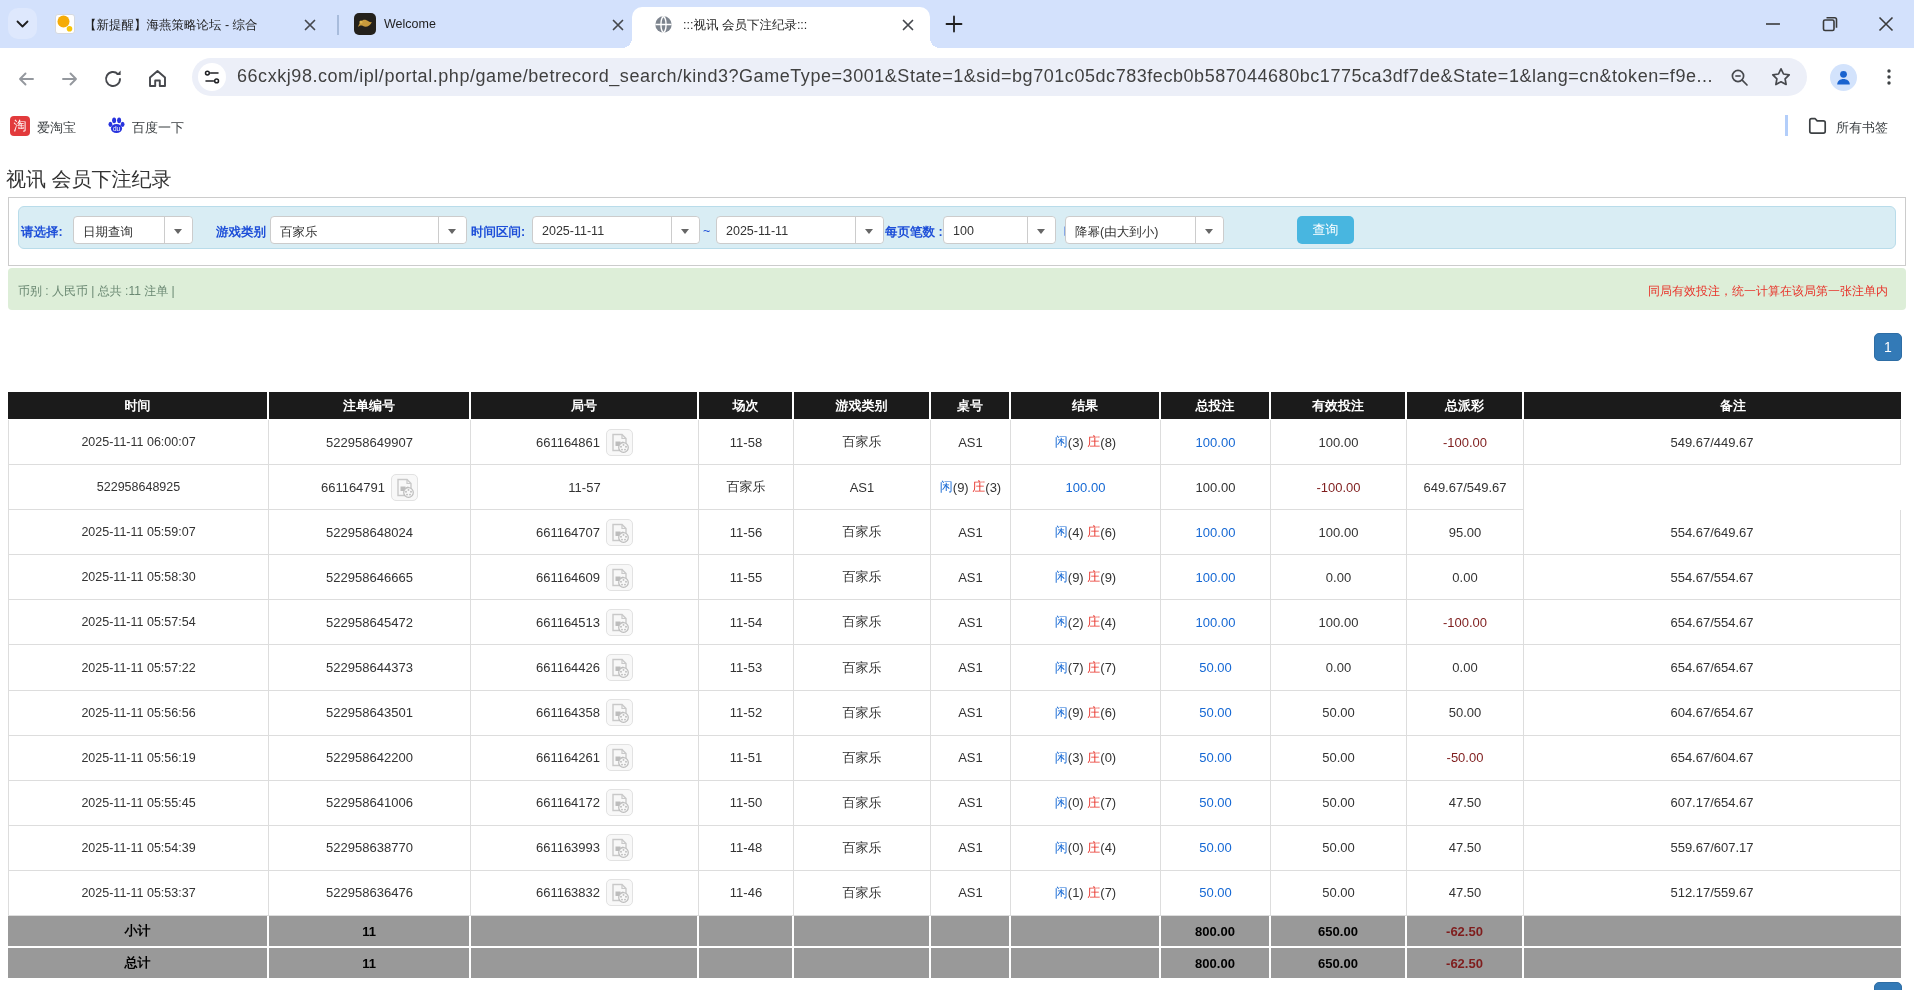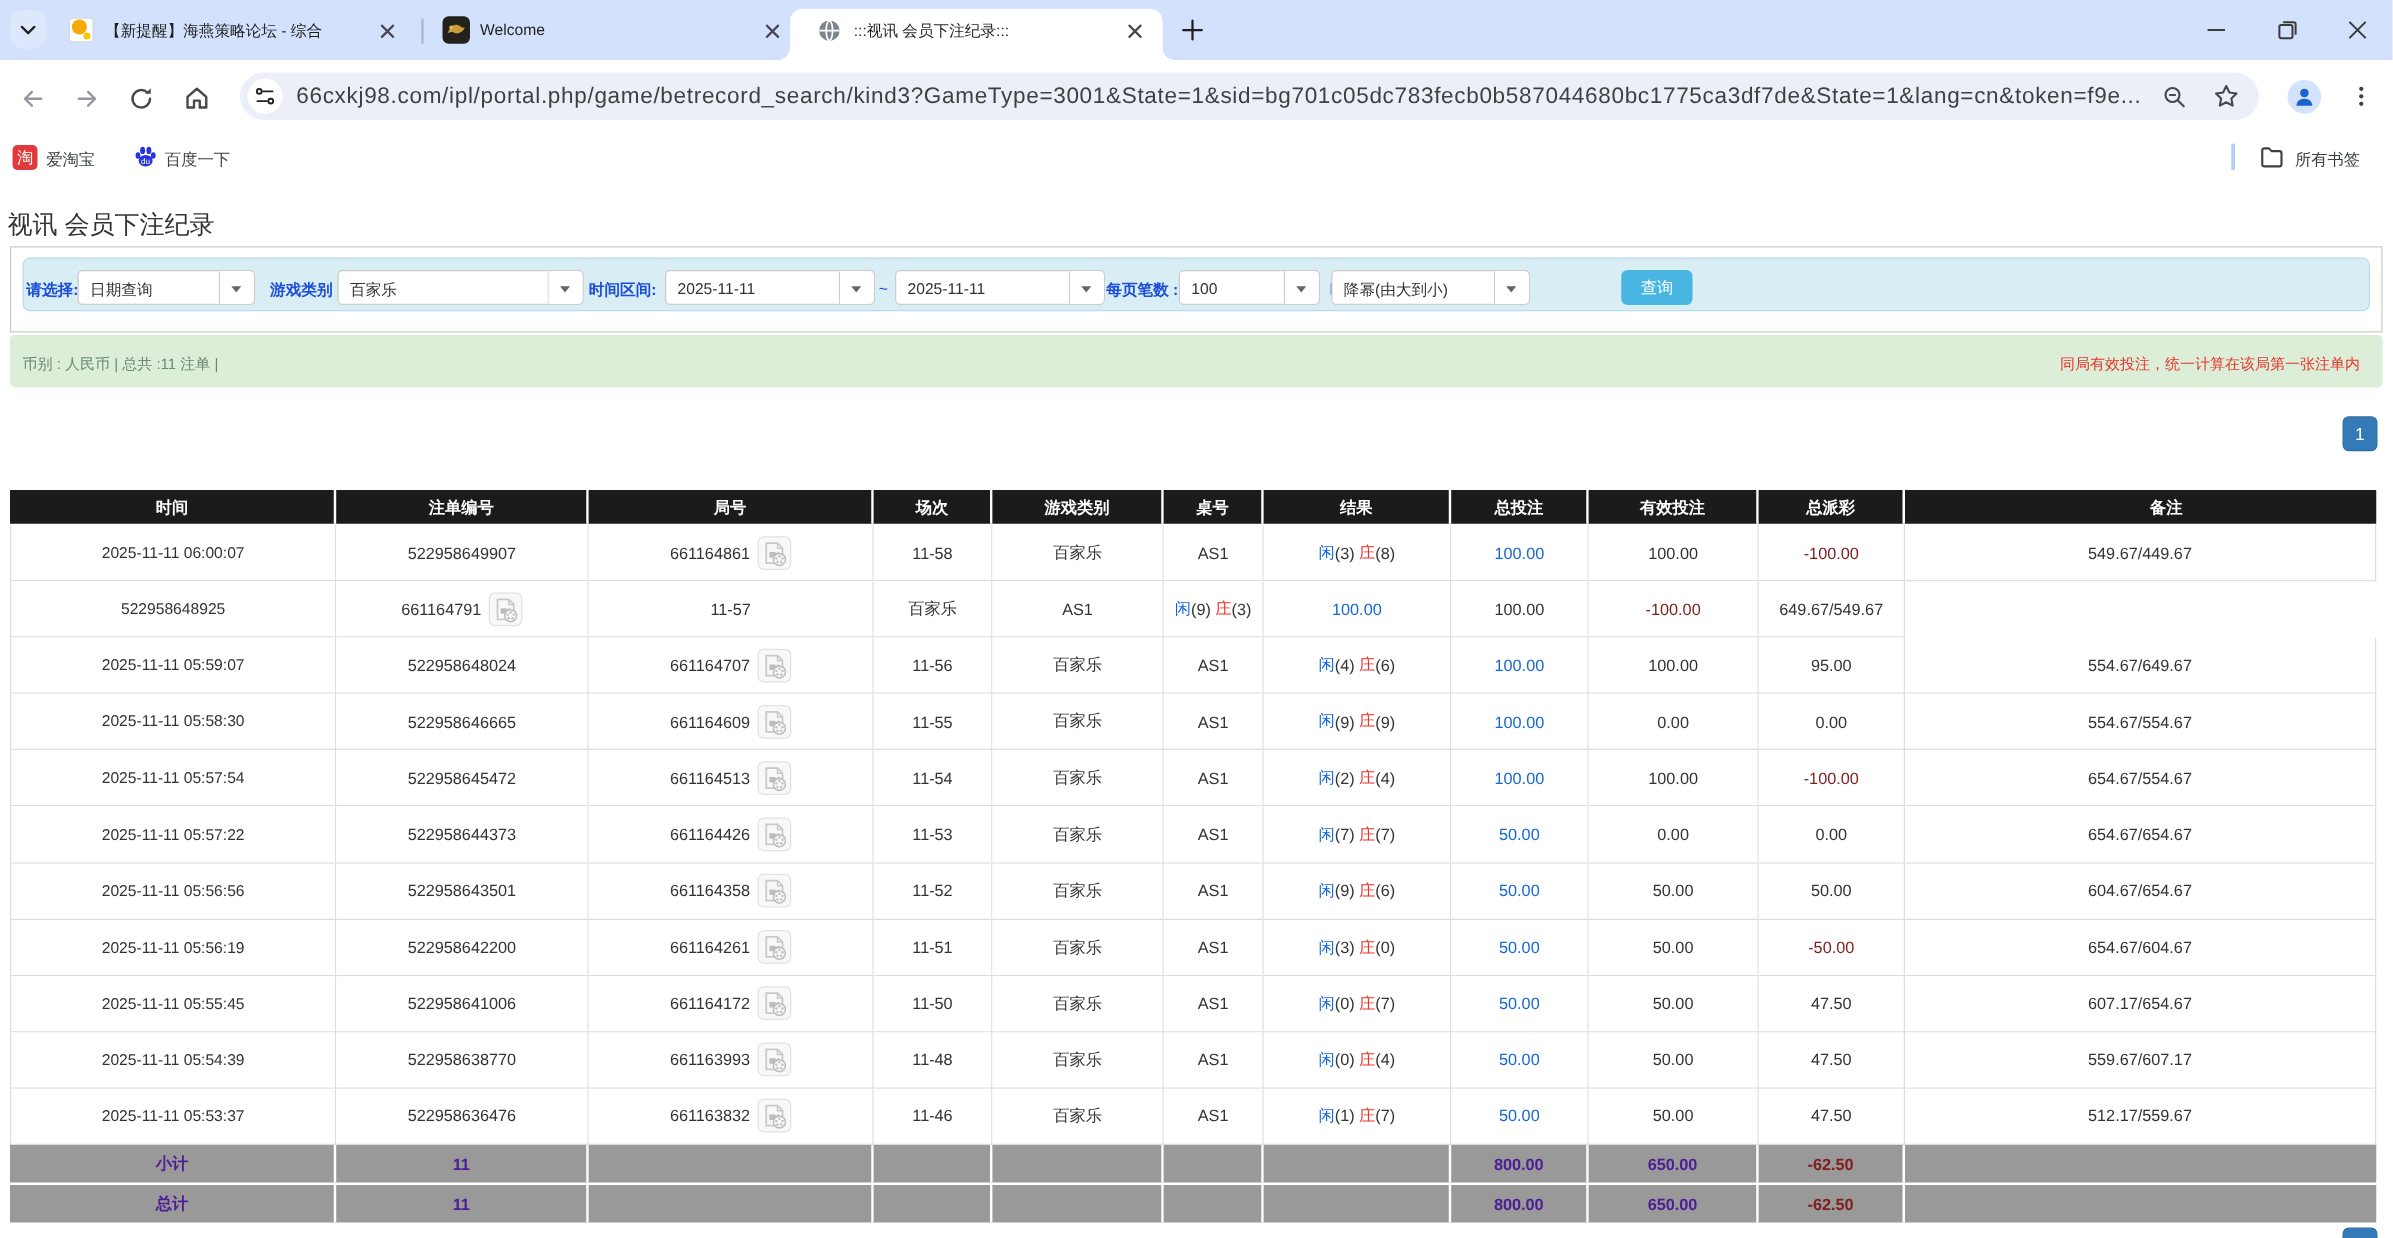--- a/index.html
+++ b/index.html
@@ -39,21 +39,21 @@
 .trow { display:grid; grid-template-columns:261px 202px 228px 95px 137px 80px 150px 110px 136px 117px 377px; }
 .hrow { height:27px; }
 .hrow .c { background:#1b1b1b; color:#fff; font-size:13px; font-weight:bold;
   display:flex; align-items:center; justify-content:center; border-right:2px solid #fff; }
 .hrow .c:last-child { border-right:none;padding-left:41px; }
 .drow { height:45.1px; }
 .drow .c { border-right:1px solid #ddd; border-bottom:1px solid #ddd; font-size:13px; color:#333;
   display:flex; align-items:center; justify-content:center; background:#fff; }
 .drow .c:first-child { border-left:1px solid #ddd; font-size:12.5px; }
 .frow { height:30px; }
-.frow .c { background:#999999; color:#4c1d95; font-size:13px; font-weight:bold;
+.frow .c { background:#999999; color:#000000; font-size:13px; font-weight:bold;
   display:flex; align-items:center; justify-content:center; border-right:2px solid #fff; }
 .frow .c:last-child { border-right:none; }
 .blue, .drow .c.blue { color:#1568d4; }
 .red, .drow .c.red, .frow .c.red { color:#7f1d1d; }
 .xian { color:#1568d4; }
 .zhuang { color:#e8332a; }
 .vicon { display:inline-block; width:27px; height:27px; margin-left:6px; background:#f8f8f8; border:1px solid #e2e2e2; border-radius:5px; position:relative; }
 </style>
 </head>
 <body>
@@ -172,21 +172,21 @@
 <div class="abs" style="left:1785px; top:115px; width:3px; height:21px; background:#b3cefa;"></div>
 <svg class="abs" style="left:1807px; top:115px;" width="21" height="21" viewBox="0 0 21 21">
     <path d="M2.8 5.5 a1.8 1.8 0 0 1 1.8 -1.8 h3.6 l2 2.2 h6.2 a1.8 1.8 0 0 1 1.8 1.8 v8.6 a1.8 1.8 0 0 1 -1.8 1.8 H4.6 a1.8 1.8 0 0 1 -1.8 -1.8 Z" fill="none" stroke="#3c4043" stroke-width="1.7" stroke-linejoin="round"></path>
   </svg>
 <div class="abs bktext" style="left:1836px; top:119px;">所有书签</div>
 
 <div id="pagetitle">视讯 会员下注纪录</div>
 <div id="searchbox"></div>
 <div id="filterbar"></div>
 <div class="flabel" style="left:21px;">请选择:</div>
-<div class="combo" style="left:62px; width:142px;">
+<div class="combo" style="left:73px; width:120px;">
     <div class="txt">日期查询</div>
     <div class="arr"></div>
     <div class="tri"></div>
   </div>
 <div class="flabel" style="left:216px;">游戏类别</div>
 <div class="combo" style="left:270px; width:197px;">
     <div class="txt">百家乐</div>
     <div class="arr"></div>
     <div class="tri"></div>
   </div>

